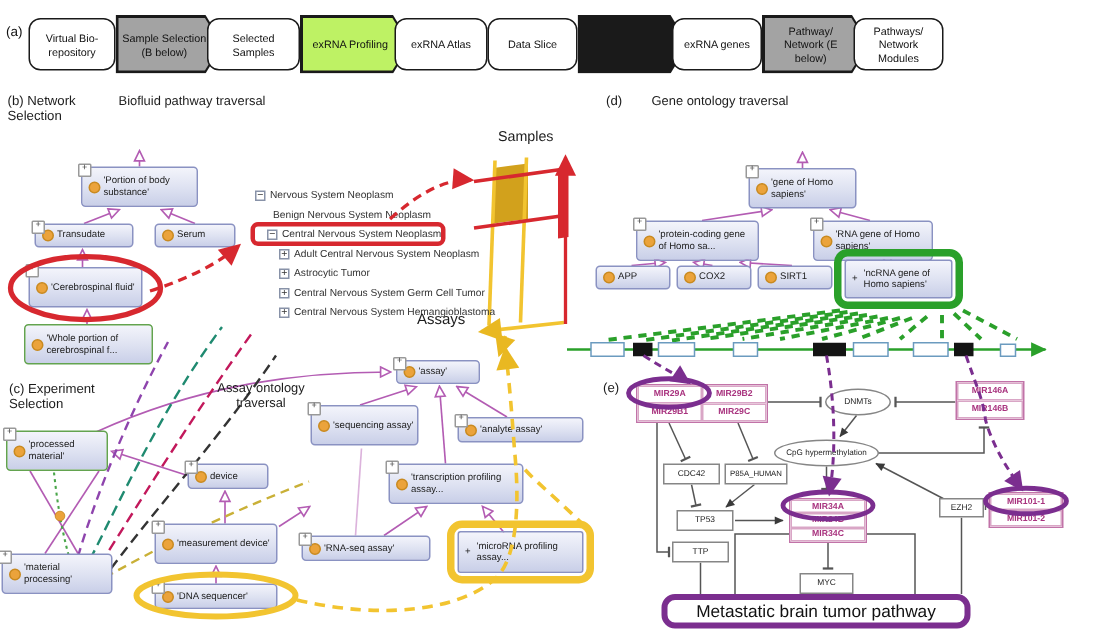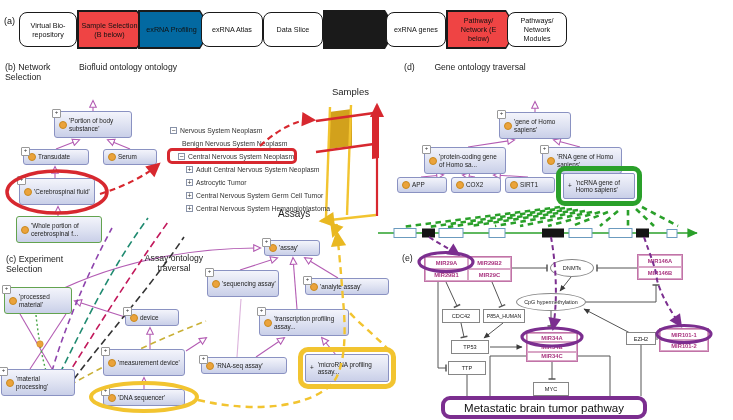--- a/index.html
+++ b/index.html
@@ -12,21 +12,21 @@
   .flow-tag{font-size:9px;margin:0 4px 18px 0;}
   .fbox{position:relative;z-index:2;border:1.6px solid #1a1a1a;border-radius:8px;background:#fff;
         height:35px;display:flex;align-items:center;justify-content:center;text-align:center;
         font-size:7.2px;line-height:1.25;padding:0 2px;box-sizing:border-box;}
   .farrow{position:relative;z-index:1;height:39px;margin-right:-11px;}
   .farrow .ao{position:absolute;inset:0;background:#1a1a1a;
       clip-path:polygon(0 0,calc(100% - 12px) 0,100% 50%,calc(100% - 12px) 100%,0 100%);}
   .farrow .ai{position:absolute;inset:1.6px;display:flex;align-items:center;justify-content:center;
       text-align:center;font-size:7.2px;line-height:1.25;padding:0 9px 0 2px;box-sizing:border-box;
       clip-path:polygon(0 0,calc(100% - 11px) 0,100% 50%,calc(100% - 11px) 100%,0 100%);}
-  .gold .ai{background:#ef4444;} .cream .ai{background:#0369a1;}
+  .gold .ai{background:#a3a3a3;} .cream .ai{background:#bef264;}
   
   .onode{position:absolute;z-index:3;box-sizing:border-box;
          background:linear-gradient(180deg,#f3f4fb 0%,#dde1f1 55%,#c9cfe8 100%);
          border:1px solid #8a92c2;border-radius:3px;display:flex;align-items:center;gap:2px;
          padding:1px 2px 1px 4px;font-size:6.4px;line-height:1.12;color:#222;}
   .onode .dot{width:6px;height:6px;border-radius:50%;background:#eba33b;border:0.5px solid #c98a20;flex:0 0 auto;}
   .onode .plus{position:absolute;left:-3px;top:-3px;width:7px;height:7px;background:#fff;border:1px solid #999;
          font-size:6px;line-height:5.5px;text-align:center;border-radius:1px;color:#333;}
   .onode.greenb{border:1.6px solid #63a34f;}
   .frame-green{position:absolute;z-index:3;border:5px solid #2aa02a;border-radius:9px;box-sizing:border-box;}
@@ -194,20 +194,23 @@
 
   <div class="flow">
     <span class="flow-tag">(a)</span>
     <div class="fbox" style="width:58px">
         <span>Virtual Bio- repository</span>
       </div>
     <div class="farrow gold" style="width:72px">
         <div class="ao"></div>
         <div class="ai">Sample Selection (B below)</div>
       </div>
+    <div class="fbox" style="width:62px">
+        <span>Selected Samples</span>
+      </div>
     <div class="farrow cream" style="width:74px">
         <div class="ao"></div>
         <div class="ai">exRNA Profiling</div>
       </div>
     <div class="fbox" style="width:62px">
         <span>exRNA Atlas</span>
       </div>
     <div class="fbox" style="width:60px">
         <span>Data Slice</span>
       </div>
@@ -220,21 +223,21 @@
     <div class="farrow gold" style="width:72px">
         <div class="ao"></div>
         <div class="ai">Pathway/ Network (E below)</div>
       </div>
     <div class="fbox" style="width:60px">
         <span>Pathways/ Network Modules</span>
       </div>
   </div>
 
   <div class="ptag" style="left:5px;top:62px;width:62px">(b) Network Selection</div>
-  <div class="hd" style="left:78px;top:62px;width:100px">Biofluid ontology ontology</div>
+  <div class="hd" style="left:78px;top:62px;width:100px">Biofluid pathway traversal</div>
 
   <div class="onode" style="left:54px;top:111px;width:78px;height:27px">
     <span class="plus">+</span>
       <span class="dot"></span>
     <span>'Portion of body substance'</span>
     </div>
   <div class="onode" style="left:23px;top:149px;width:66px;height:16px">
     <span class="plus">+</span>
       <span class="dot"></span>
     <span>Transudate</span>

